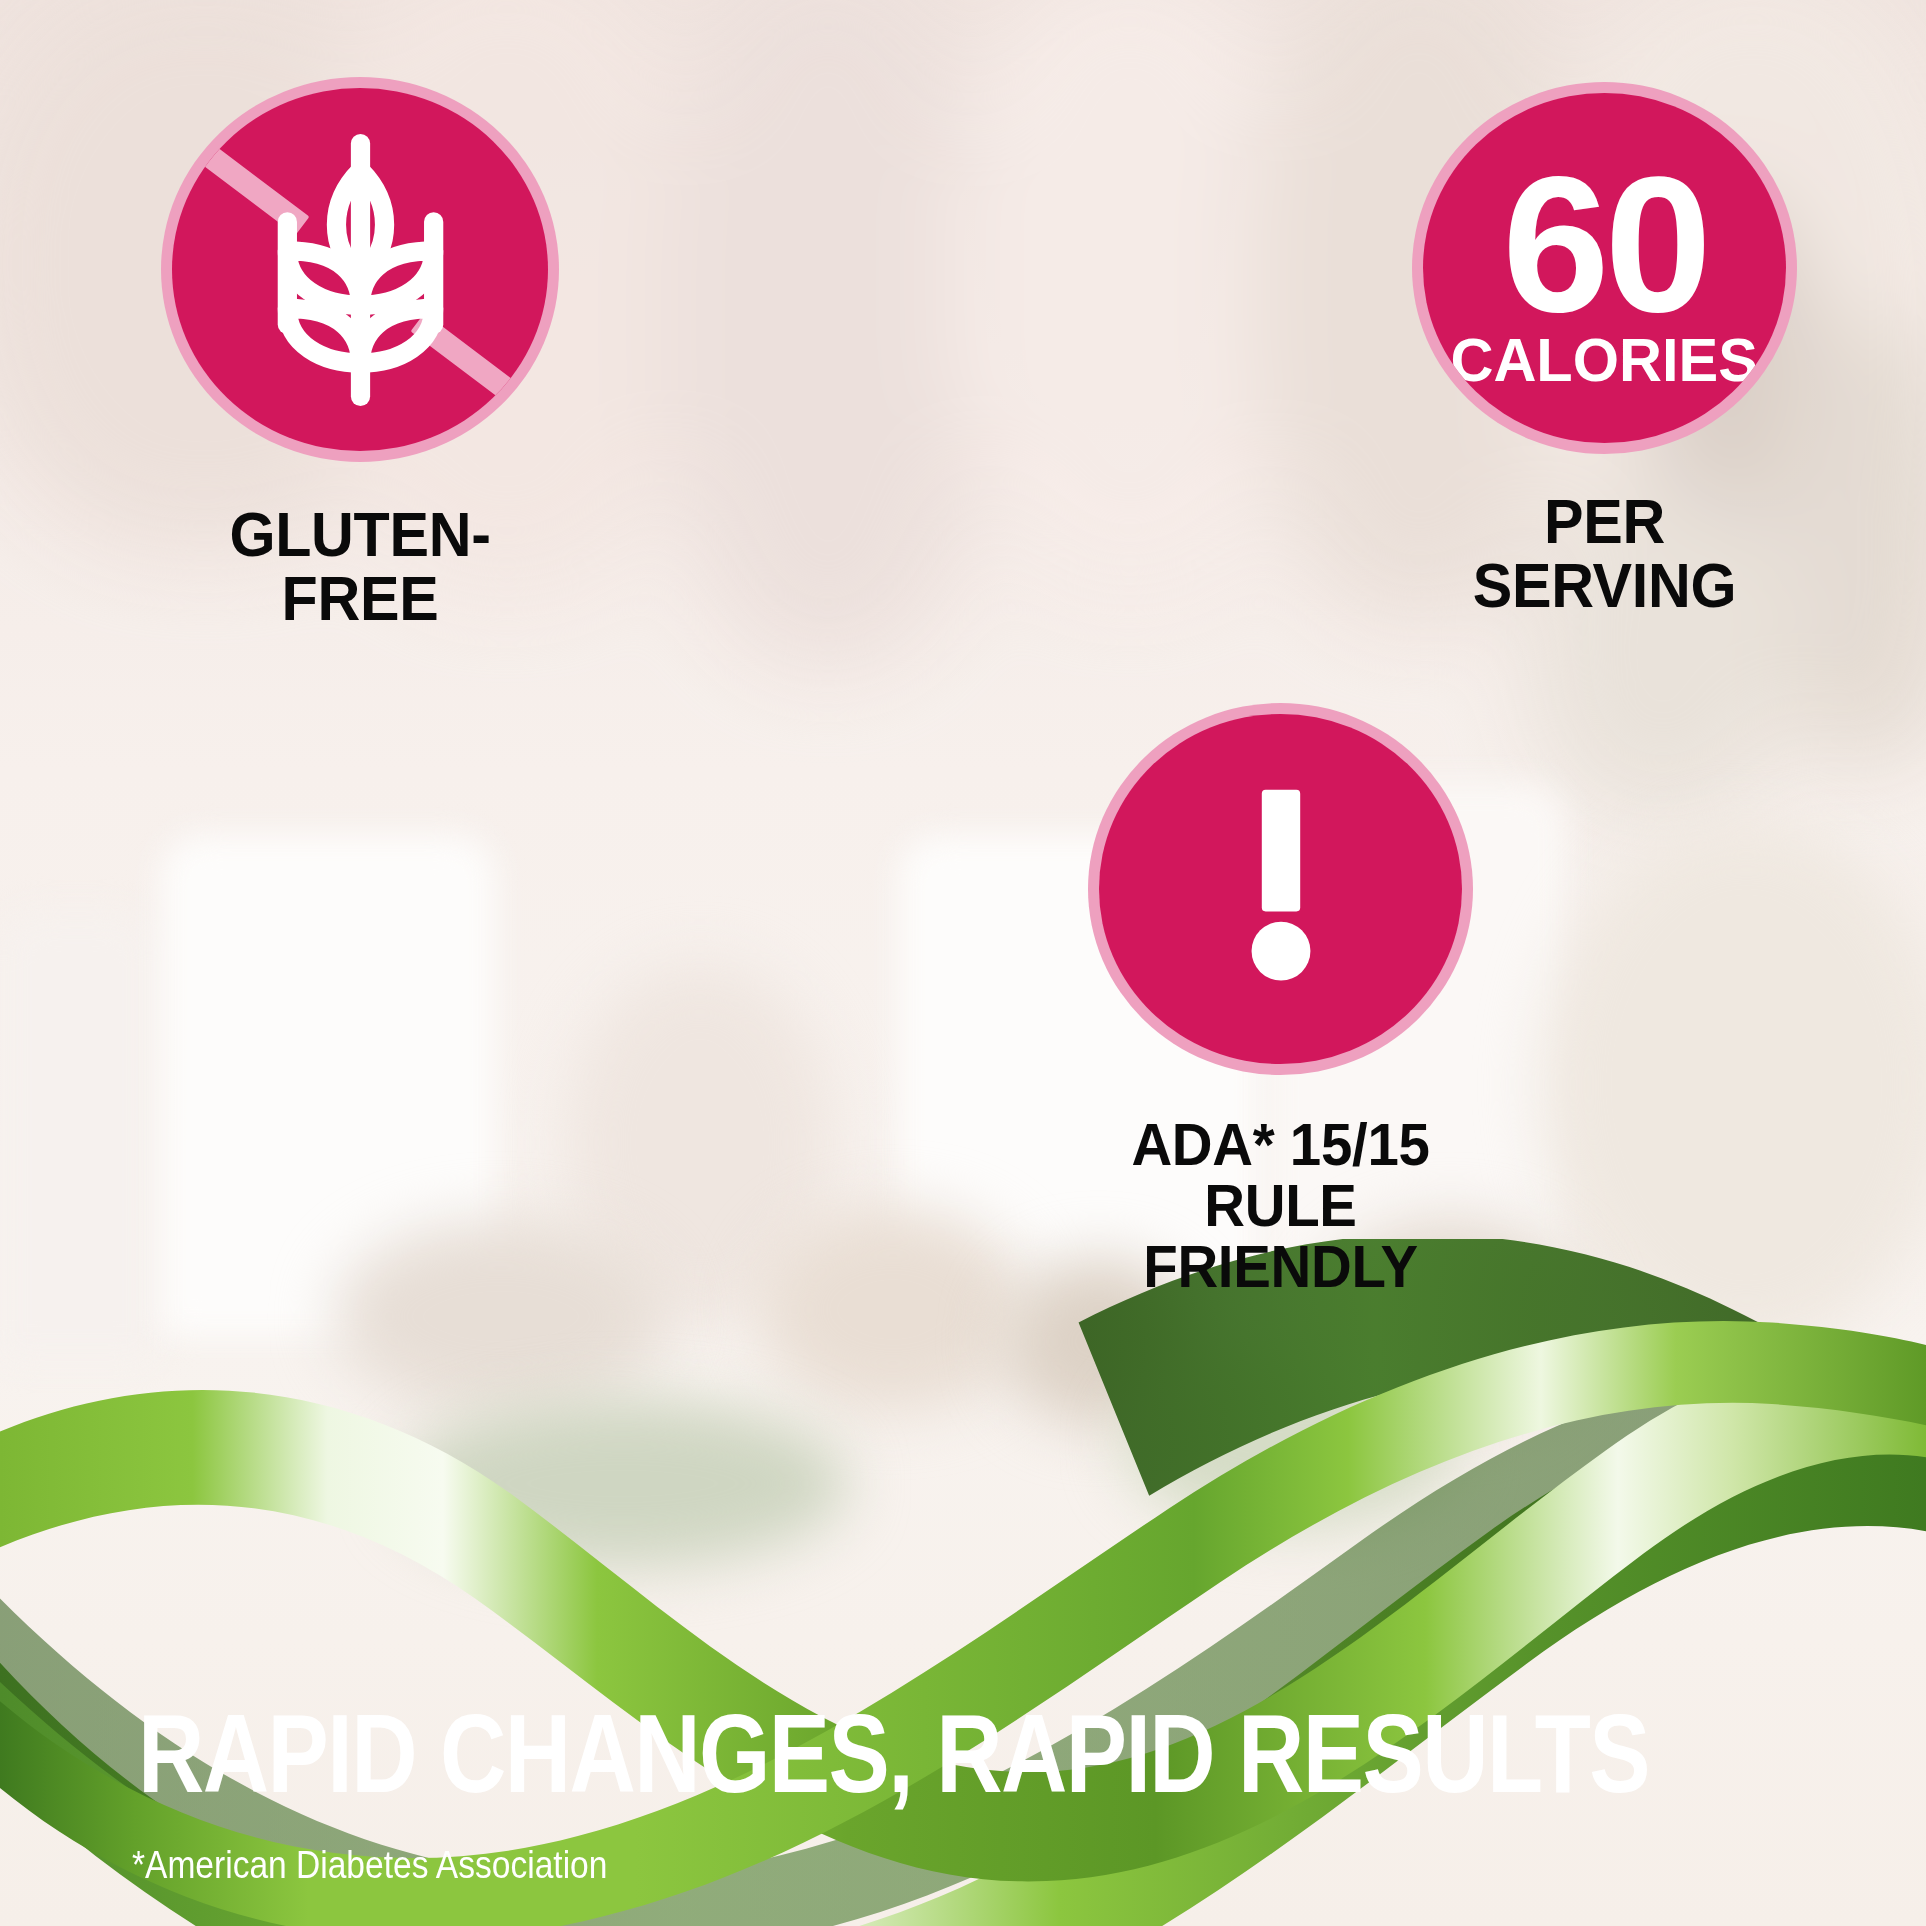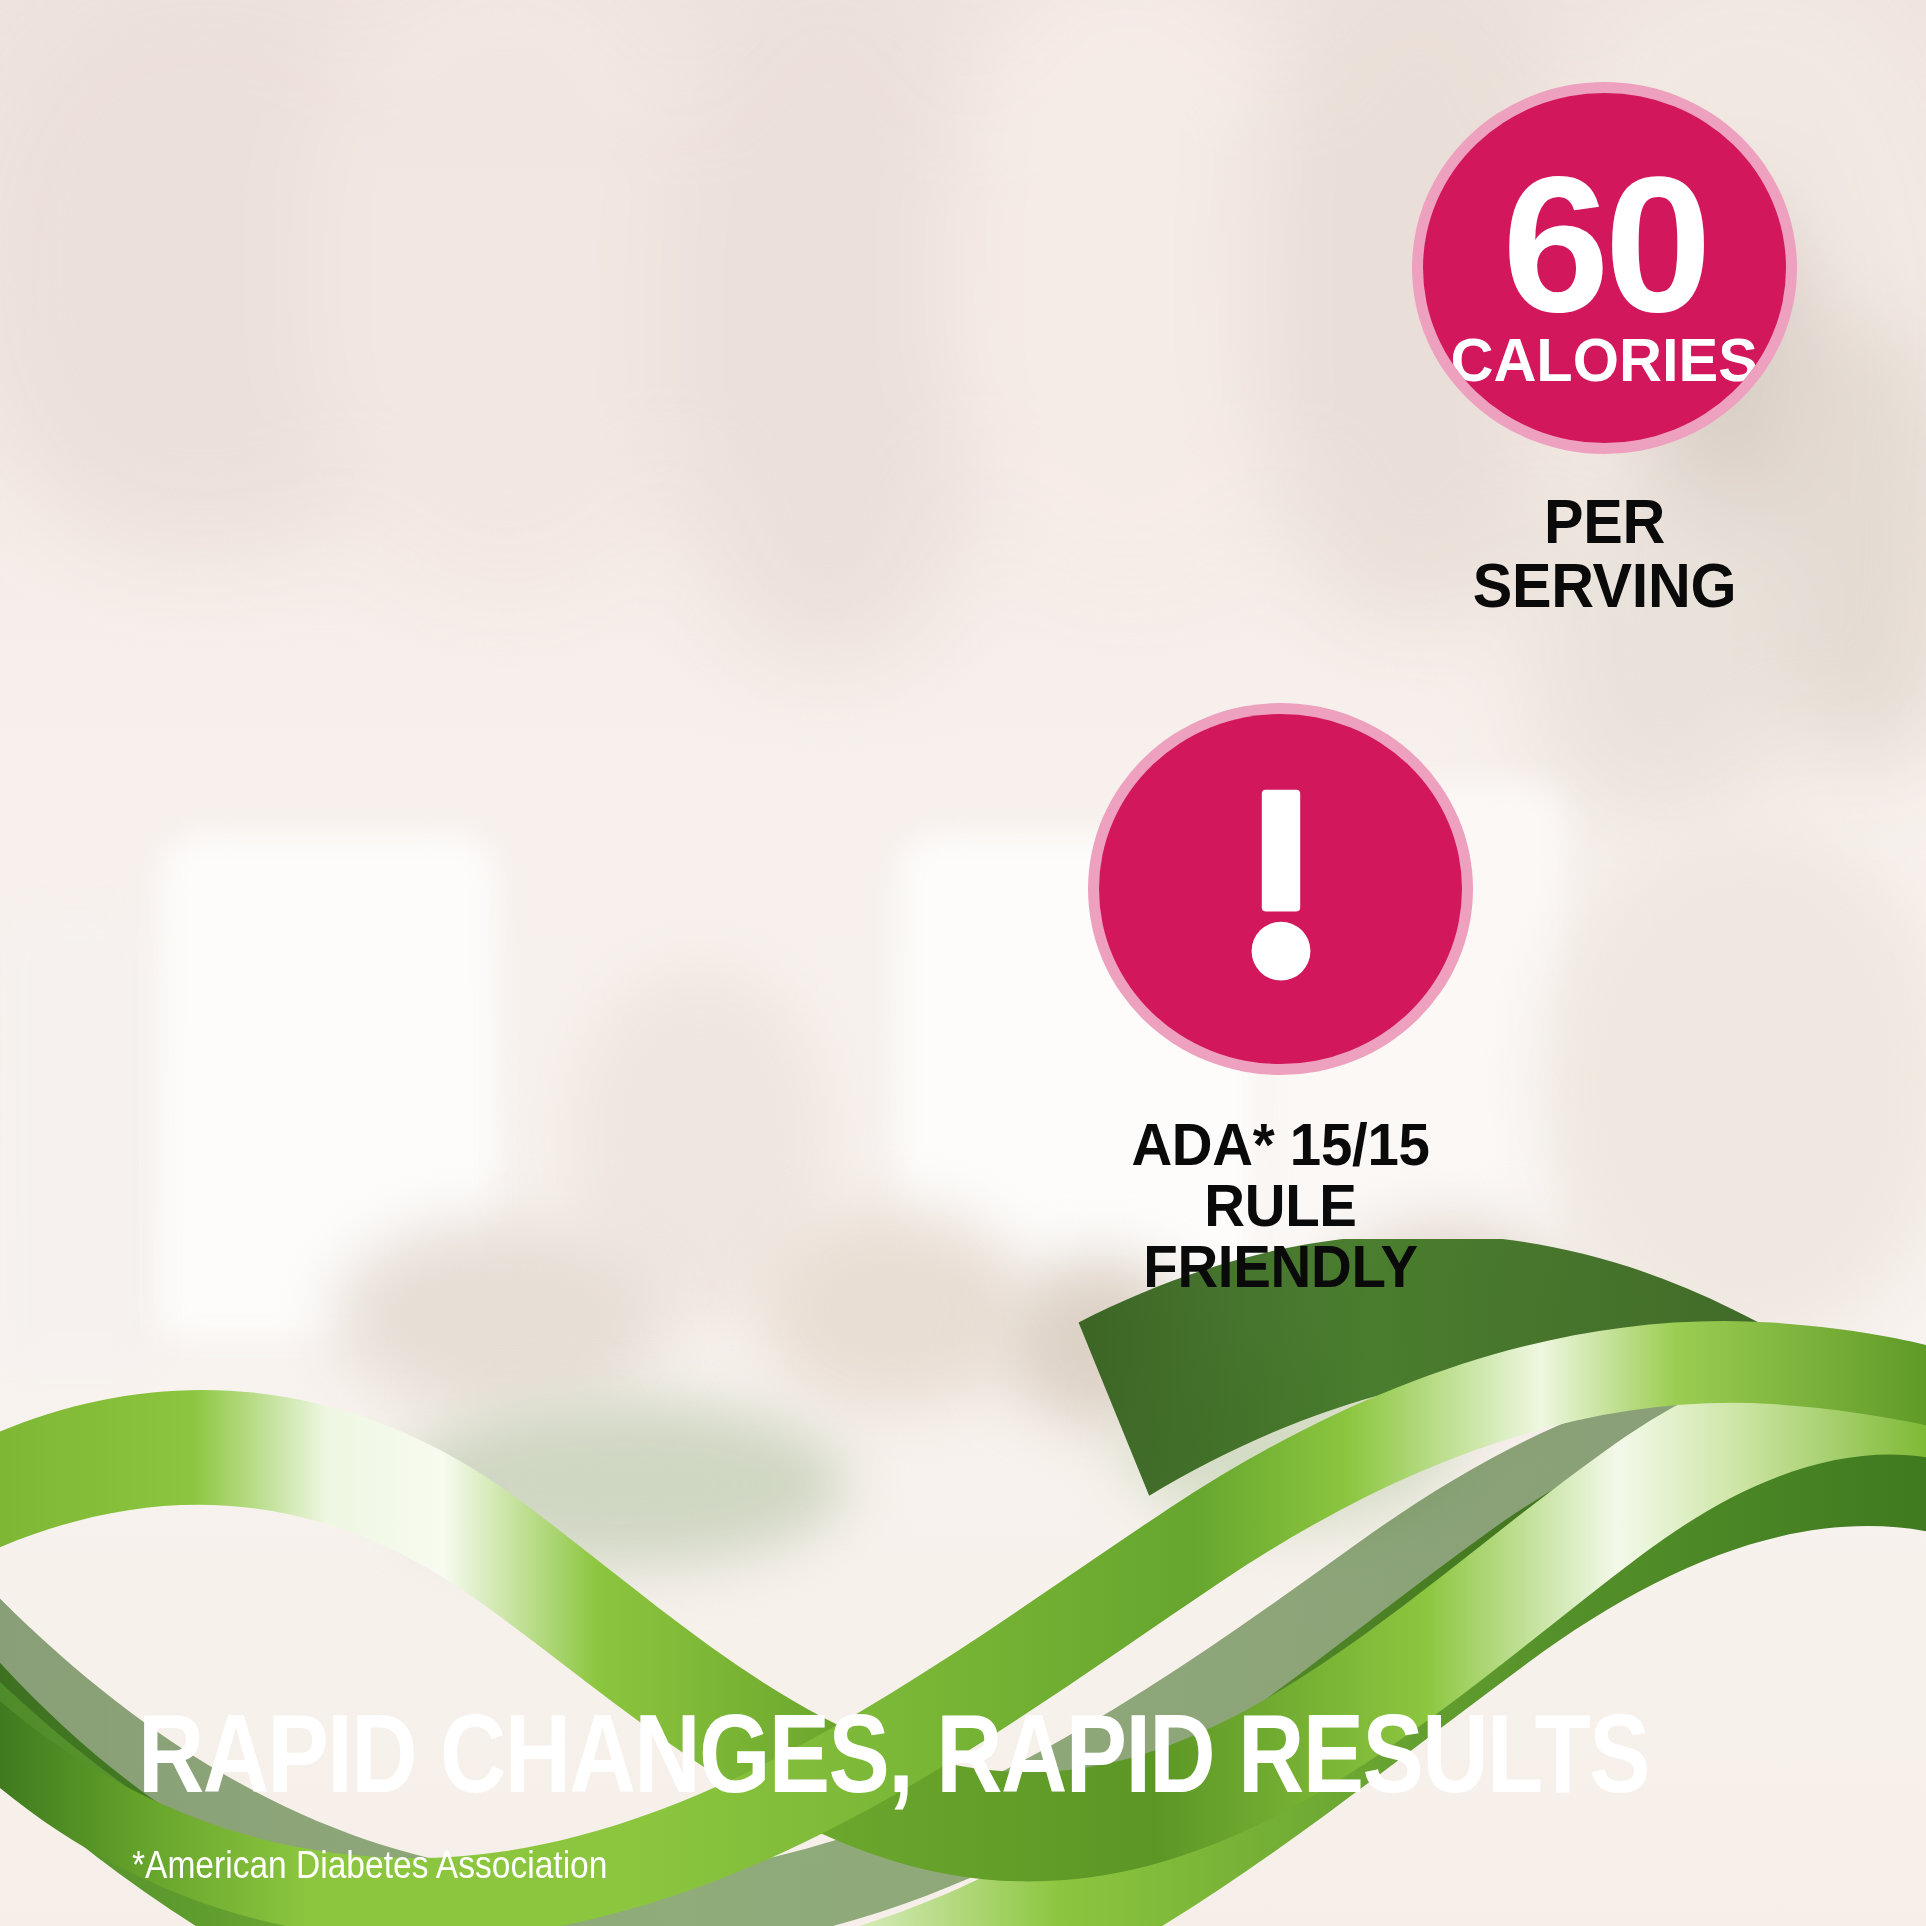--- a/index.html
+++ b/index.html
@@ -260,20 +260,50 @@
              C 1940,820 2220,530 2500,330 C 2680,200 2850,150 3000,170
              L 3000,340 C 2870,320 2720,370 2560,490 C 2280,700 1990,985 1630,1000
              C 1270,1015 1000,745 740,560 C 500,390 250,375 0,480 Z" fill="url(#gtop)"></path>
 
     <path d="M 0,720 C 260,940 580,1015 900,930 C 1230,843 1520,620 1820,420
              C 2130,215 2450,110 2760,130 C 2860,137 2940,150 3000,165
              L 3000,290 C 2930,275 2850,263 2760,257 C 2480,240 2190,340 1900,535
              C 1600,737 1300,965 940,1055 C 580,1147 250,1060 0,855 Z" fill="url(#gbot)"></path>
   </svg>
 
+  <div class="badge" style="left:161px; top:77px; width:398px;">
+    <div class="circle-wrap" style="width:398px;height:385px;">
+      <div class="circle-inner" style="inset:11px;">
+
+        <div class="slash" style="width:154px;height:23px;left:-7.7px;top:80px;transform:rotate(37deg);"></div>
+        <div class="slash" style="width:154px;height:23px;right:-7.7px;bottom:71px;transform:rotate(37deg);"></div>
+        <svg width="231" height="276" viewBox="0 0 360 430" style="position:relative;">
+          <g fill="none" stroke="#ffffff" stroke-width="30" stroke-linecap="round" stroke-linejoin="round">
+
+            <path d="M180,18 L180,412"></path>
+
+            <path d="M180,60 C 230,110 230,180 180,225 C 130,180 130,110 180,60 Z"></path>
+
+            <path d="M66,140 L66,300"></path>
+
+            <path d="M294,140 L294,300"></path>
+
+            <path d="M66,185 C 150,185 180,225 180,270 C 120,270 66,240 66,185 Z"></path>
+
+            <path d="M294,185 C 210,185 180,225 180,270 C 240,270 294,240 294,185 Z"></path>
+
+            <path d="M66,275 C 150,275 180,315 180,360 C 120,360 66,330 66,275 Z"></path>
+
+            <path d="M294,275 C 210,275 180,315 180,360 C 240,360 294,330 294,275 Z"></path>
+          </g>
+        </svg>
+      </div>
+    </div>
+    <div class="badge-caption" style="font-size:63px; margin-top:40px;">GLUTEN-FREE</div>
+  </div>
 
 
   <div class="badge" style="left:1412px; top:82px; width:385px;">
     <div class="circle-wrap" style="width:385px;height:372px;">
       <div class="circle-inner" style="inset:11px; flex-direction:column;">
         <div class="cal-num" style="font-size:193px; margin-top:16.7px;">60</div>
         <div class="cal-word" style="font-size:62px; margin-top:1.3px;">CALORIES</div>
       </div>
     </div>
     <div class="badge-caption" style="font-size:63px; margin-top:35px;">PER</div>

